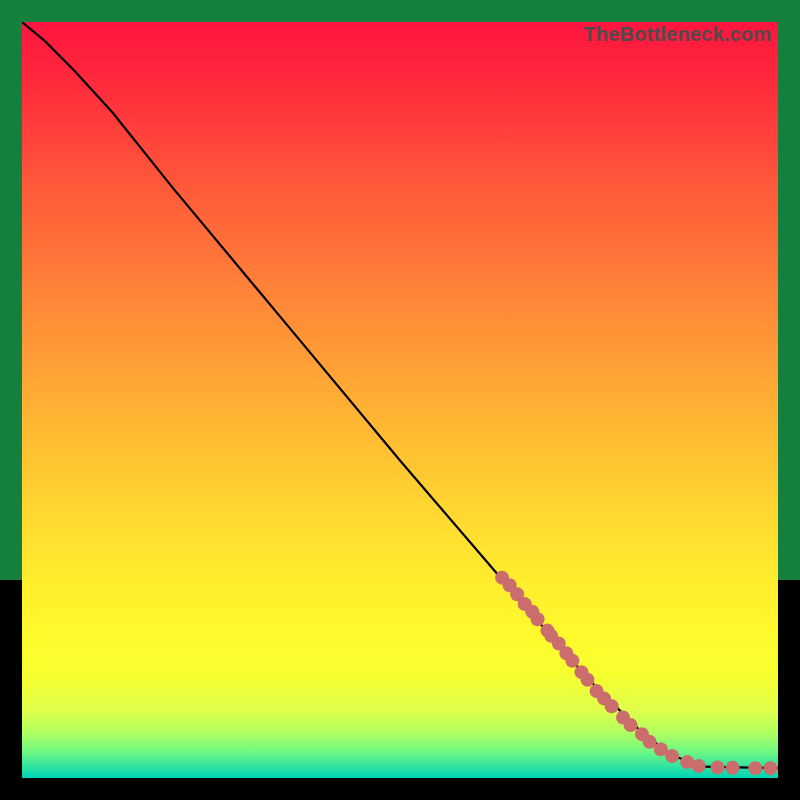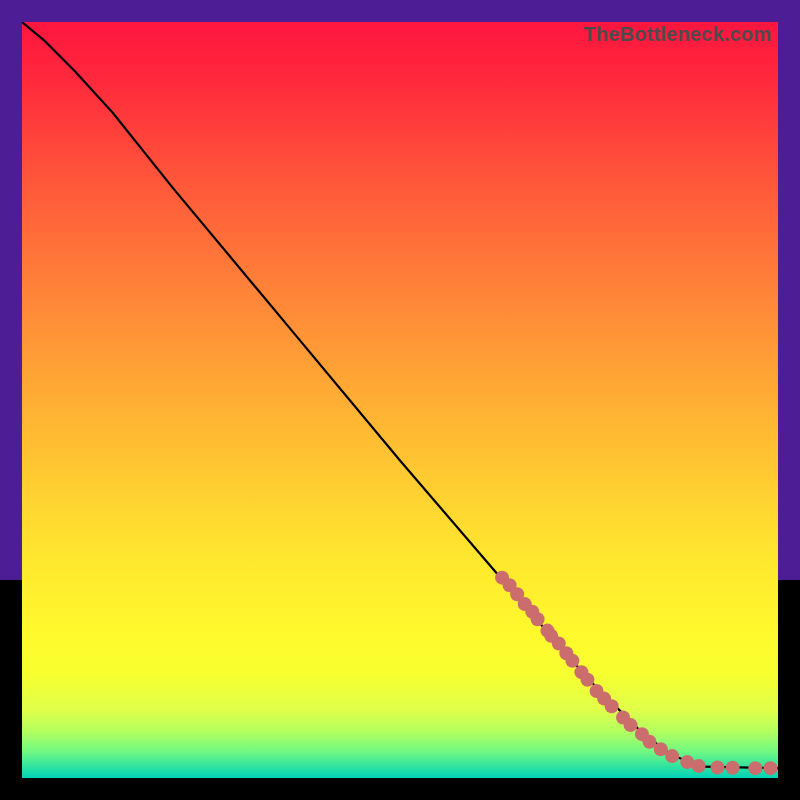--- a/index.html
+++ b/index.html
@@ -1,17 +1,17 @@
 <!DOCTYPE html>
 <html><head>
 <meta charset="utf-8">
 <style>
   * { margin: 0; padding: 0; box-sizing: border-box; }
   html, body { width: 800px; height: 800px; overflow: hidden; background: #000; }
-  .frame { position: relative; width: 800px; height: 580px; background: #4c1d95; }
+  .frame { position: relative; width: 800px; height: 580px; background: #15803d; }
   .plot {
     position: absolute;
     left: 22px; top: 22px;
     width: 756px; height: 756px;
     background: linear-gradient(to bottom,
       #ff153f 0%,
       #ff2a3c 8%,
       #ff5a3a 22%,
       #ff8a38 38%,
       #ffb433 52%,

